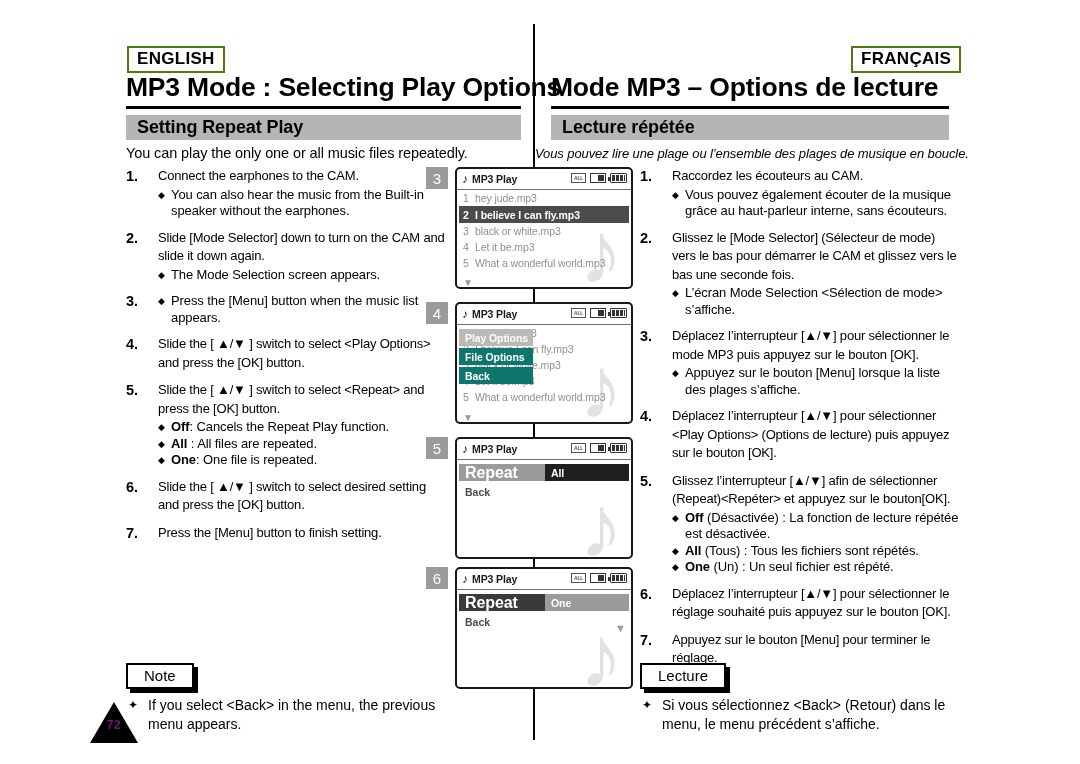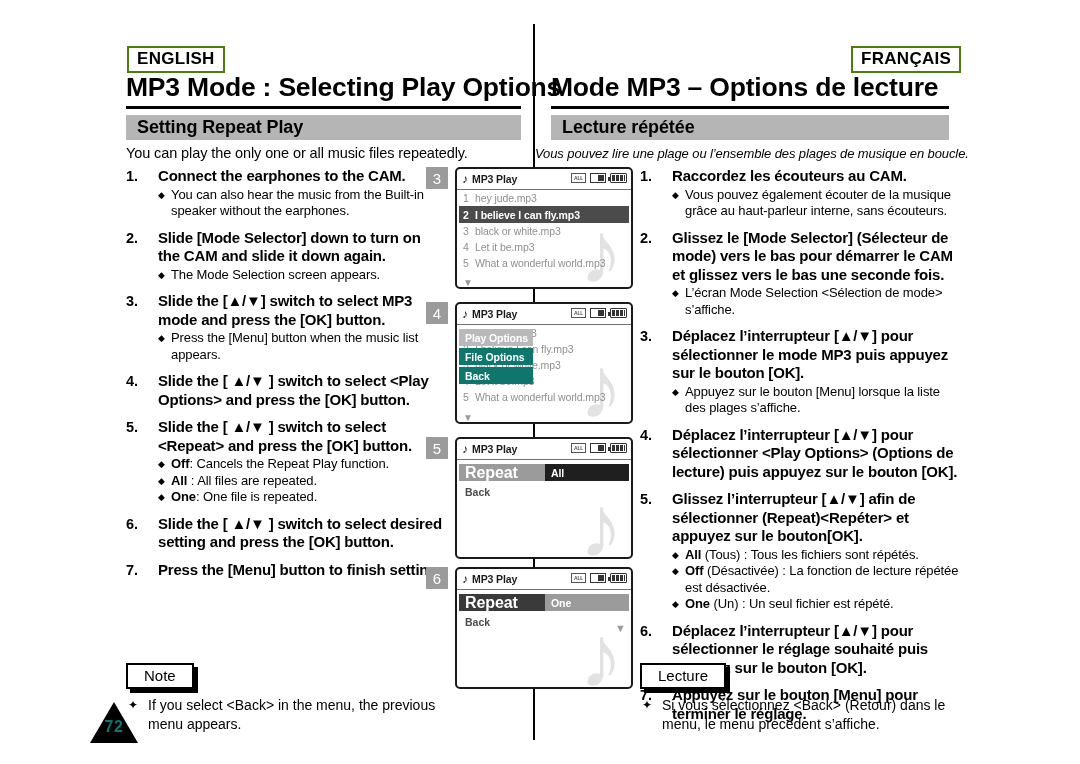--- a/index.html
+++ b/index.html
@@ -108,22 +108,22 @@
   }
   .step-num {
     width: 32px;
     flex: 0 0 32px;
     font-weight: bold;
     font-size: 14.5px;
     line-height: 18.5px;
   }
   .step-body { flex: 1; }
   .step-title {
-    font-weight: bold;
-    font-size: 15px;
+    font-weight: normal;
+    font-size: 13px;
     line-height: 18.5px;
     letter-spacing: -0.2px;
   }
   .bullets { margin-top: 1px; }
   .bullet {
     position: relative;
     padding-left: 13px;
     font-size: 13px;
     line-height: 16.5px;
     letter-spacing: -0.1px;
@@ -172,23 +172,23 @@
     height: 41px;
     background: #000;
     clip-path: polygon(50% 0%, 100% 100%, 0% 100%);
   }
   .tri-label {
     position: absolute;
     left: 90px;
     top: 718px;
     width: 48px;
     text-align: center;
-    color: #0f766e;
-    font-weight: bold;
-    font-size: 16px;
+    color: #701a75;
+    font-weight: bold;
+    font-size: 12px;
     letter-spacing: 0.5px;
   }
 
   
   .lcd-group {
     position: absolute;
     left: 426px;
   }
   .lcd-wrap { position: absolute; }
   .step-badge {
@@ -438,21 +438,20 @@
         <div class="step-body">
           <div class="step-title">Slide [Mode Selector] down to turn on the CAM and slide it down again.</div>
           <div class="bullets">
             <div class="bullet">The Mode Selection screen appears.</div>
           </div>
         </div>
       </div>
       <div class="step">
         <div class="step-num">3.</div>
         <div class="step-body">
-          <div class="step-title">Slide the [▲/▼] switch to select MP3 mode and press the [OK] button.</div>
           <div class="bullets">
             <div class="bullet">Press the [Menu] button when the music list appears.</div>
           </div>
         </div>
       </div>
       <div class="step">
         <div class="step-num">4.</div>
         <div class="step-body">
           <div class="step-title">Slide the [ ▲/▼ ] switch to select &lt;Play Options&gt; and press the [OK] button.</div>
         </div>
@@ -667,22 +666,22 @@
         <div class="step-num">4.</div>
         <div class="step-body">
           <div class="step-title">Déplacez l’interrupteur [▲/▼] pour sélectionner &lt;Play Options&gt; (Options de lecture) puis appuyez sur le bouton [OK].</div>
         </div>
       </div>
       <div class="step">
         <div class="step-num">5.</div>
         <div class="step-body">
           <div class="step-title">Glissez l’interrupteur [▲/▼] afin de sélectionner (Repeat)&lt;Repéter&gt; et appuyez sur le bouton[OK].</div>
           <div class="bullets">
+            <div class="bullet"><b>Off</b> (Désactivée) : La fonction de lecture répétée est désactivée.</div>
             <div class="bullet"><b>All</b> (Tous) : Tous les fichiers sont répétés.</div>
-            <div class="bullet"><b>Off</b> (Désactivée) : La fonction de lecture répétée est désactivée.</div>
             <div class="bullet"><b>One</b> (Un) : Un seul fichier est répété.</div>
           </div>
         </div>
       </div>
       <div class="step">
         <div class="step-num">6.</div>
         <div class="step-body">
           <div class="step-title">Déplacez l’interrupteur [▲/▼] pour sélectionner le réglage souhaité puis appuyez sur le bouton [OK].</div>
         </div>
       </div>

